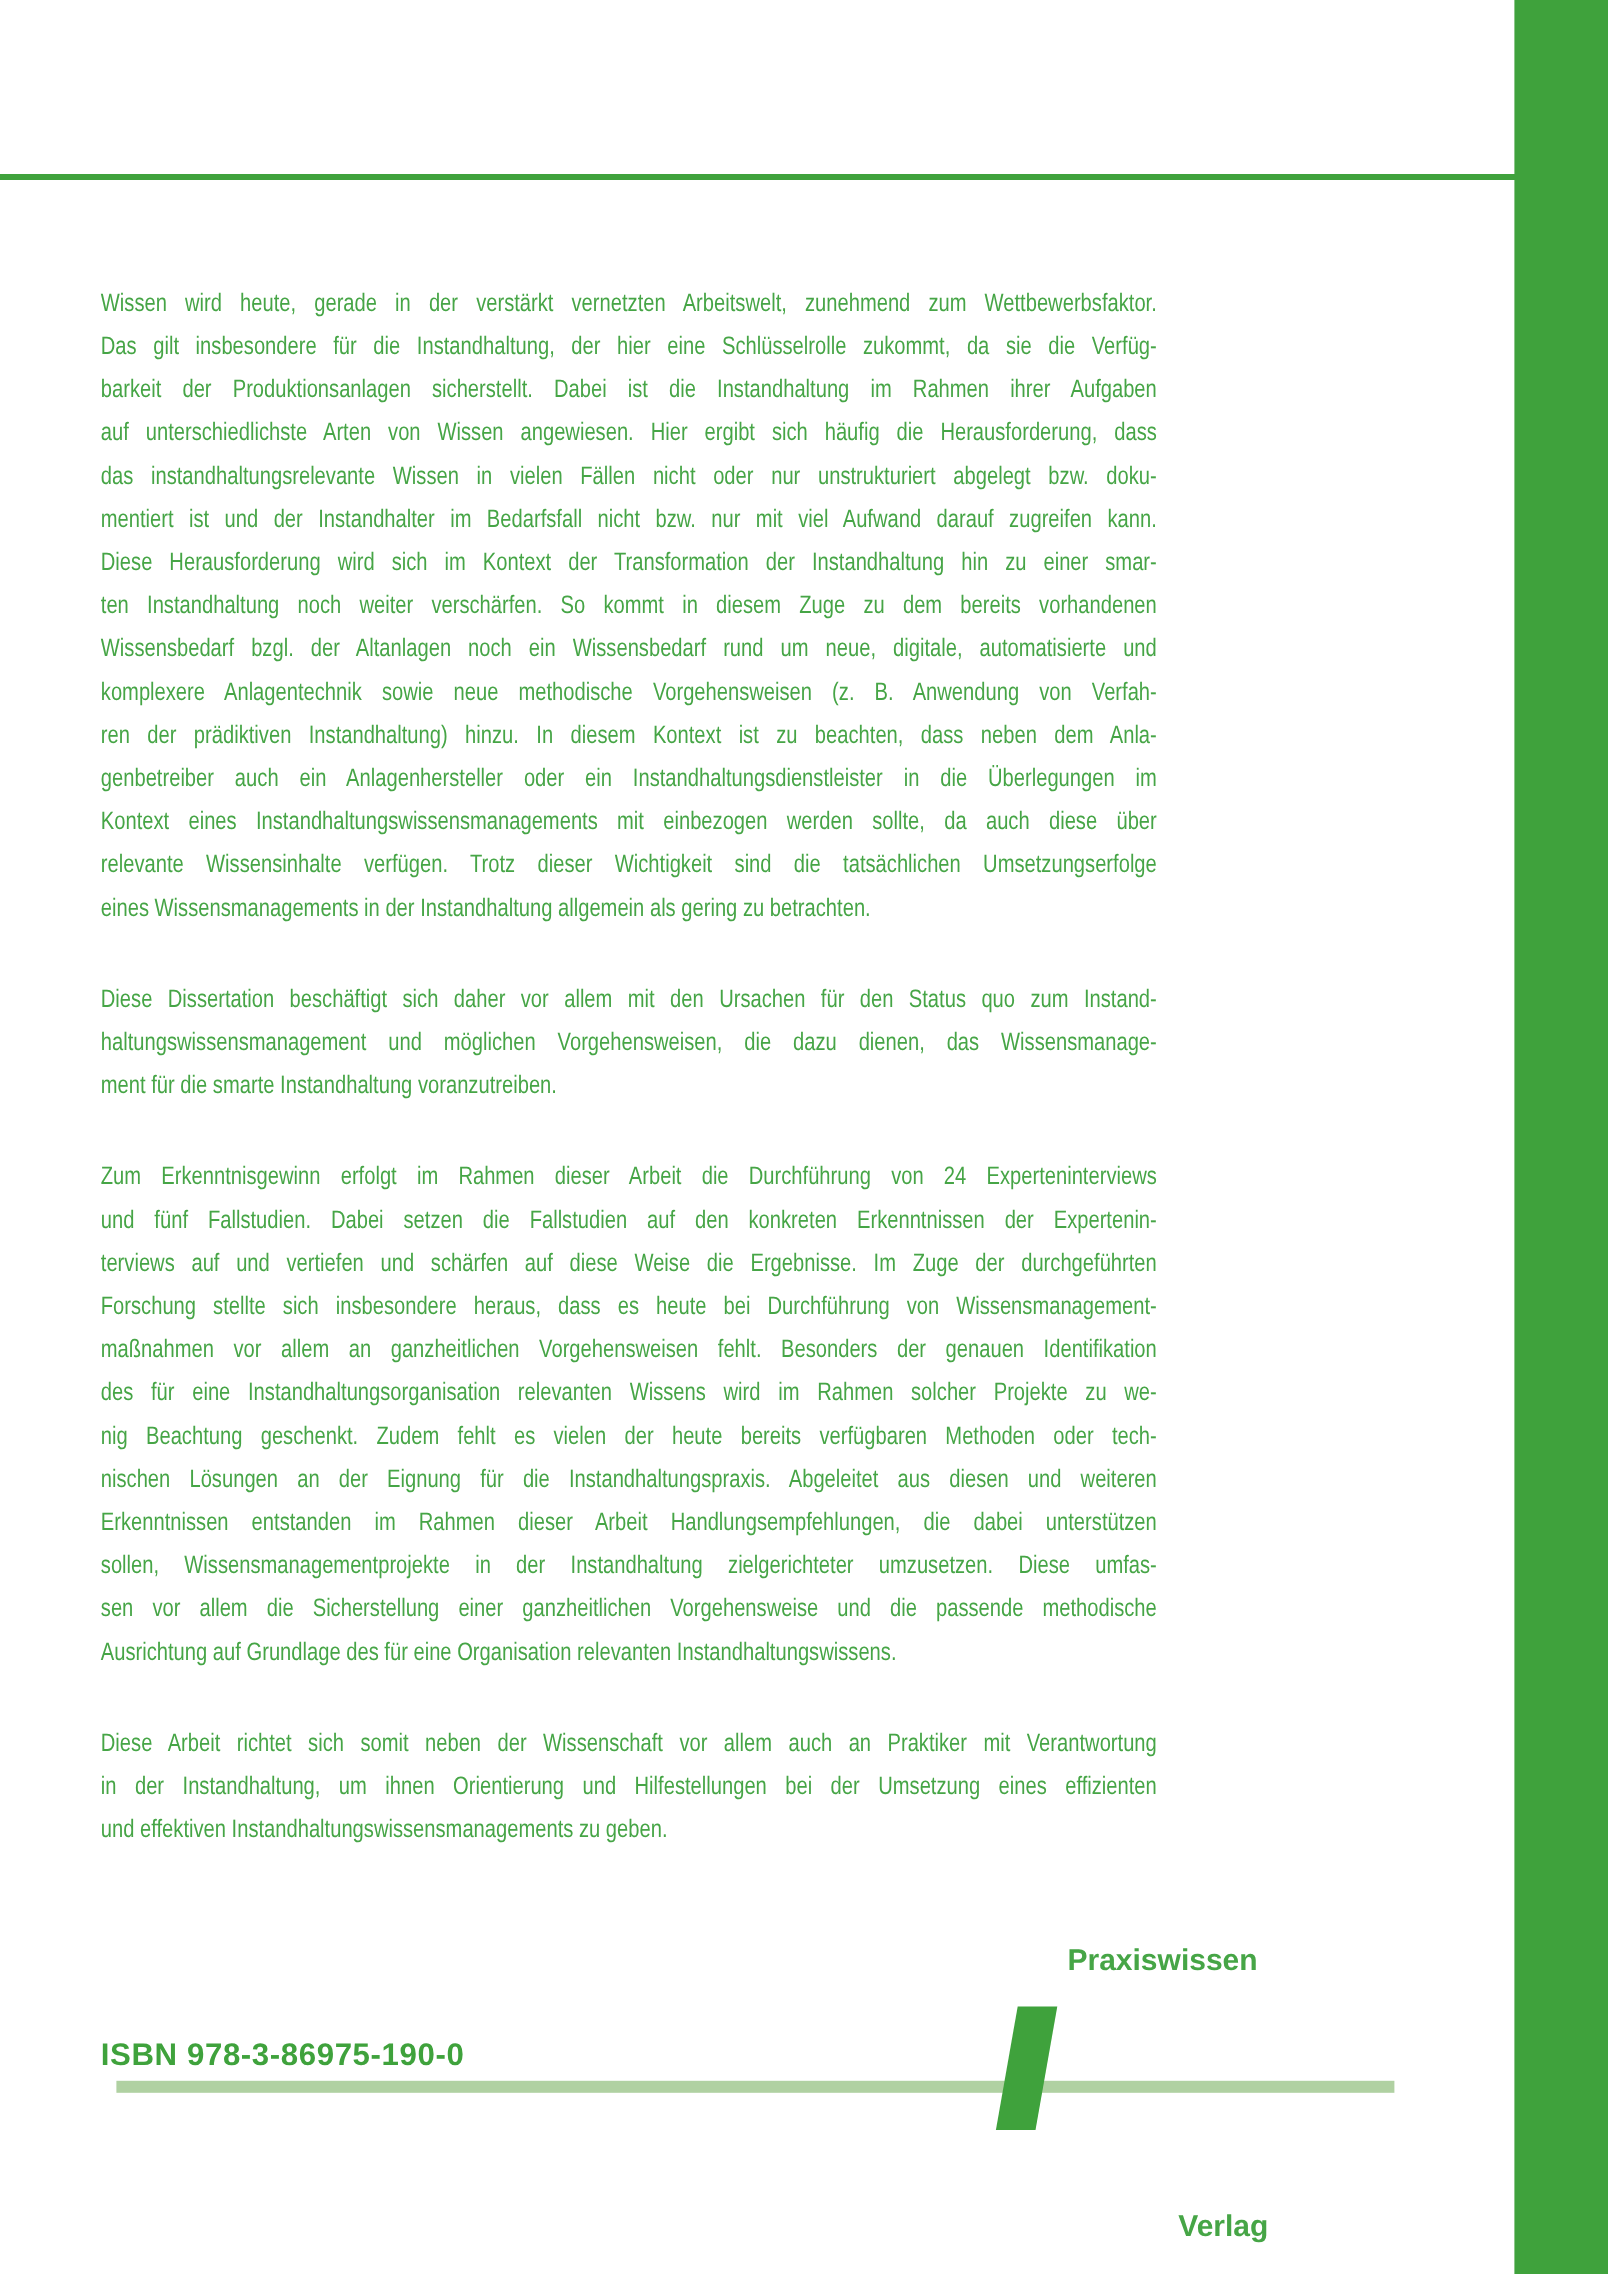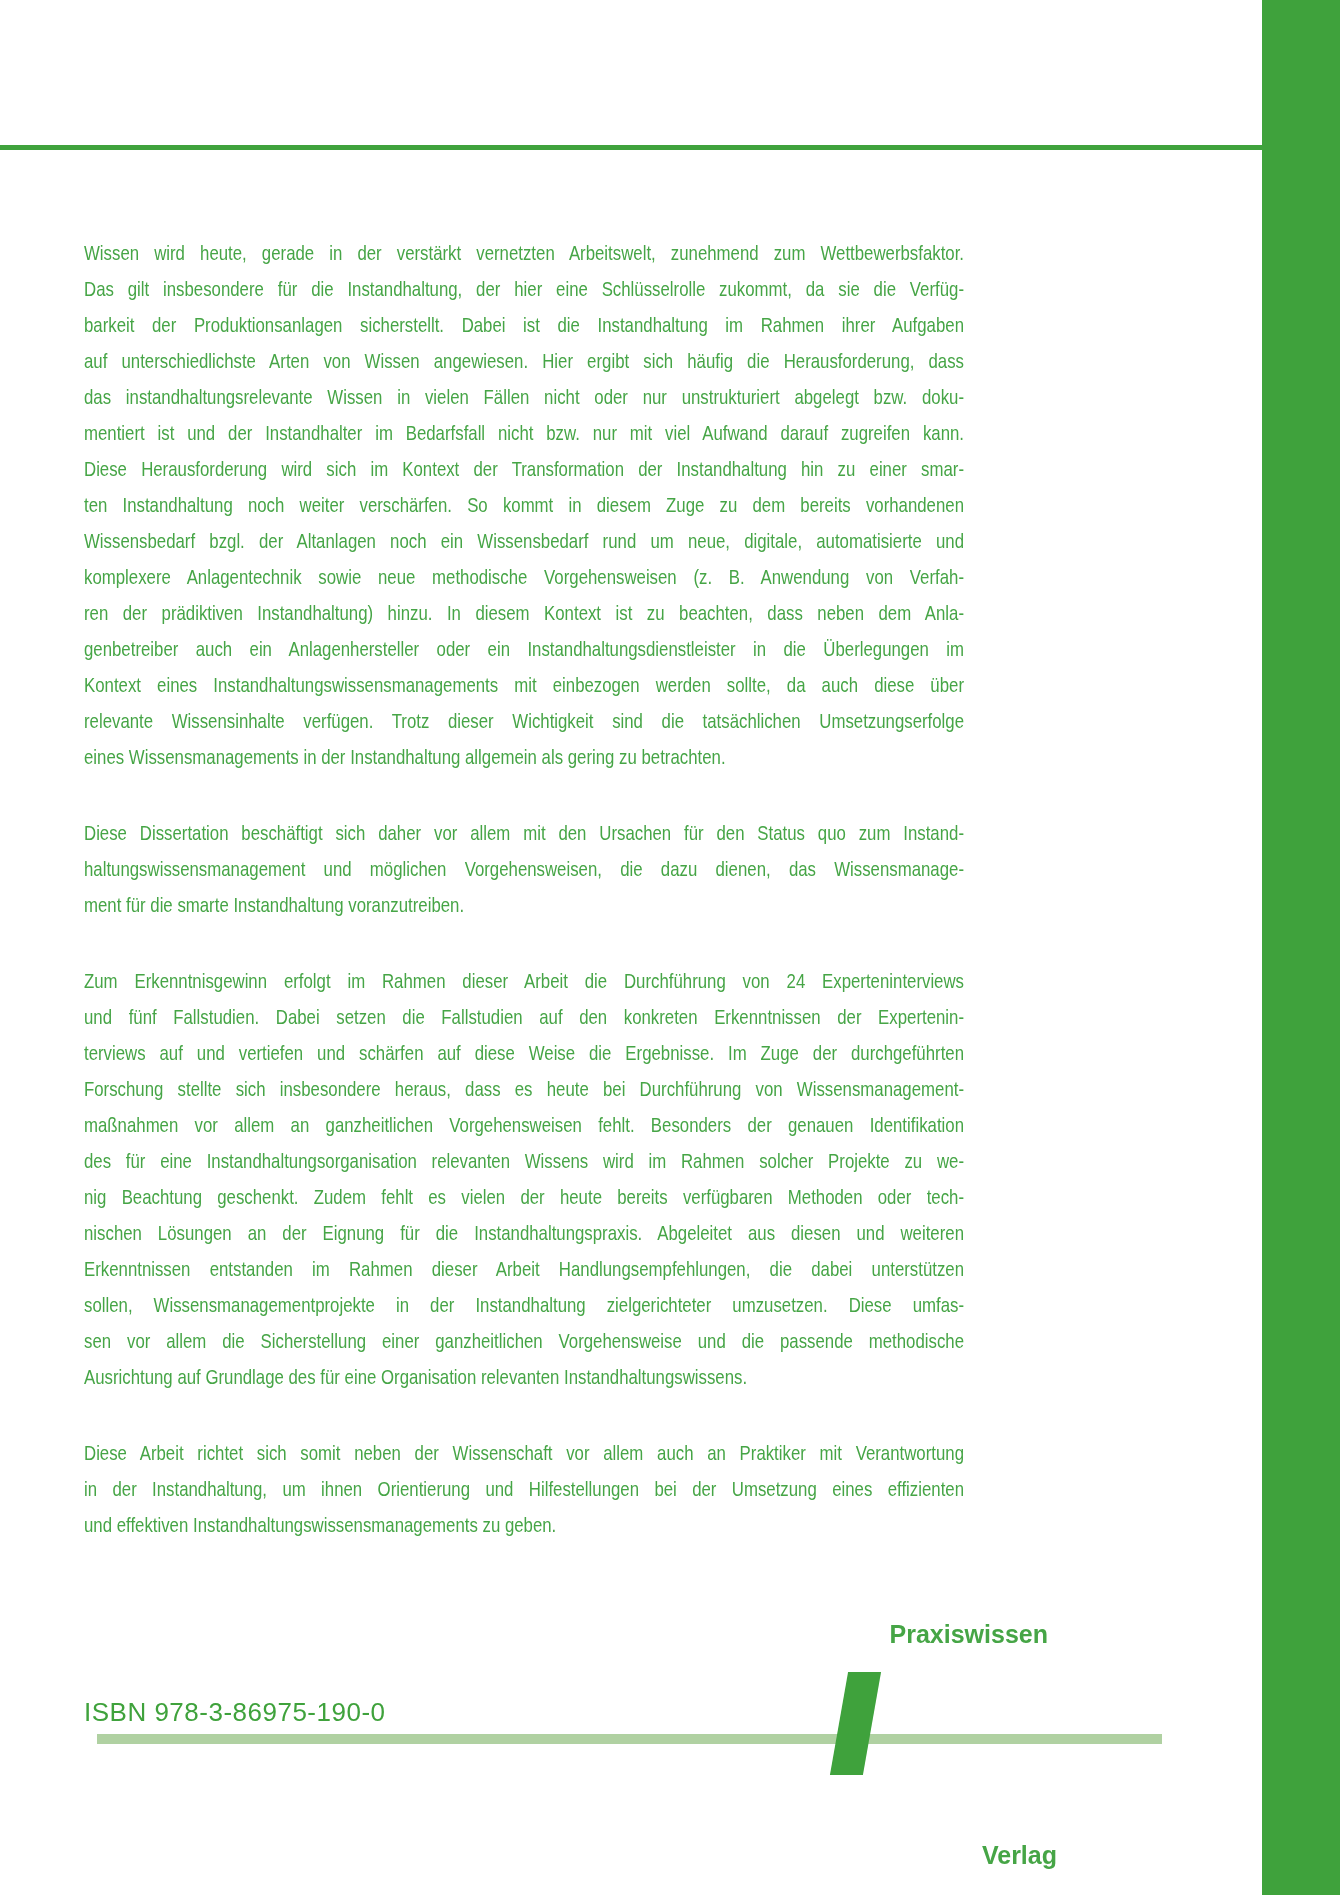--- a/index.html
+++ b/index.html
@@ -39,21 +39,21 @@
   .line{
     text-align:justify;
     text-align-last:justify;
     white-space:normal;
   }
   .line.last{text-align-last:left;}
   .isbn{
     position:absolute;left:84px;top:1698px;
     color:var(--accent);
     font-size:26px;
-    font-weight:normal;
+    font-weight:bold;
     line-height:1.1;
     letter-spacing:0.5px;
   }
   .light-bar{
     position:absolute;left:97px;top:1734px;
     width:1065px;height:10px;
     background:var(--light-bar);
     z-index:1;
   }
   .logo-slash{

